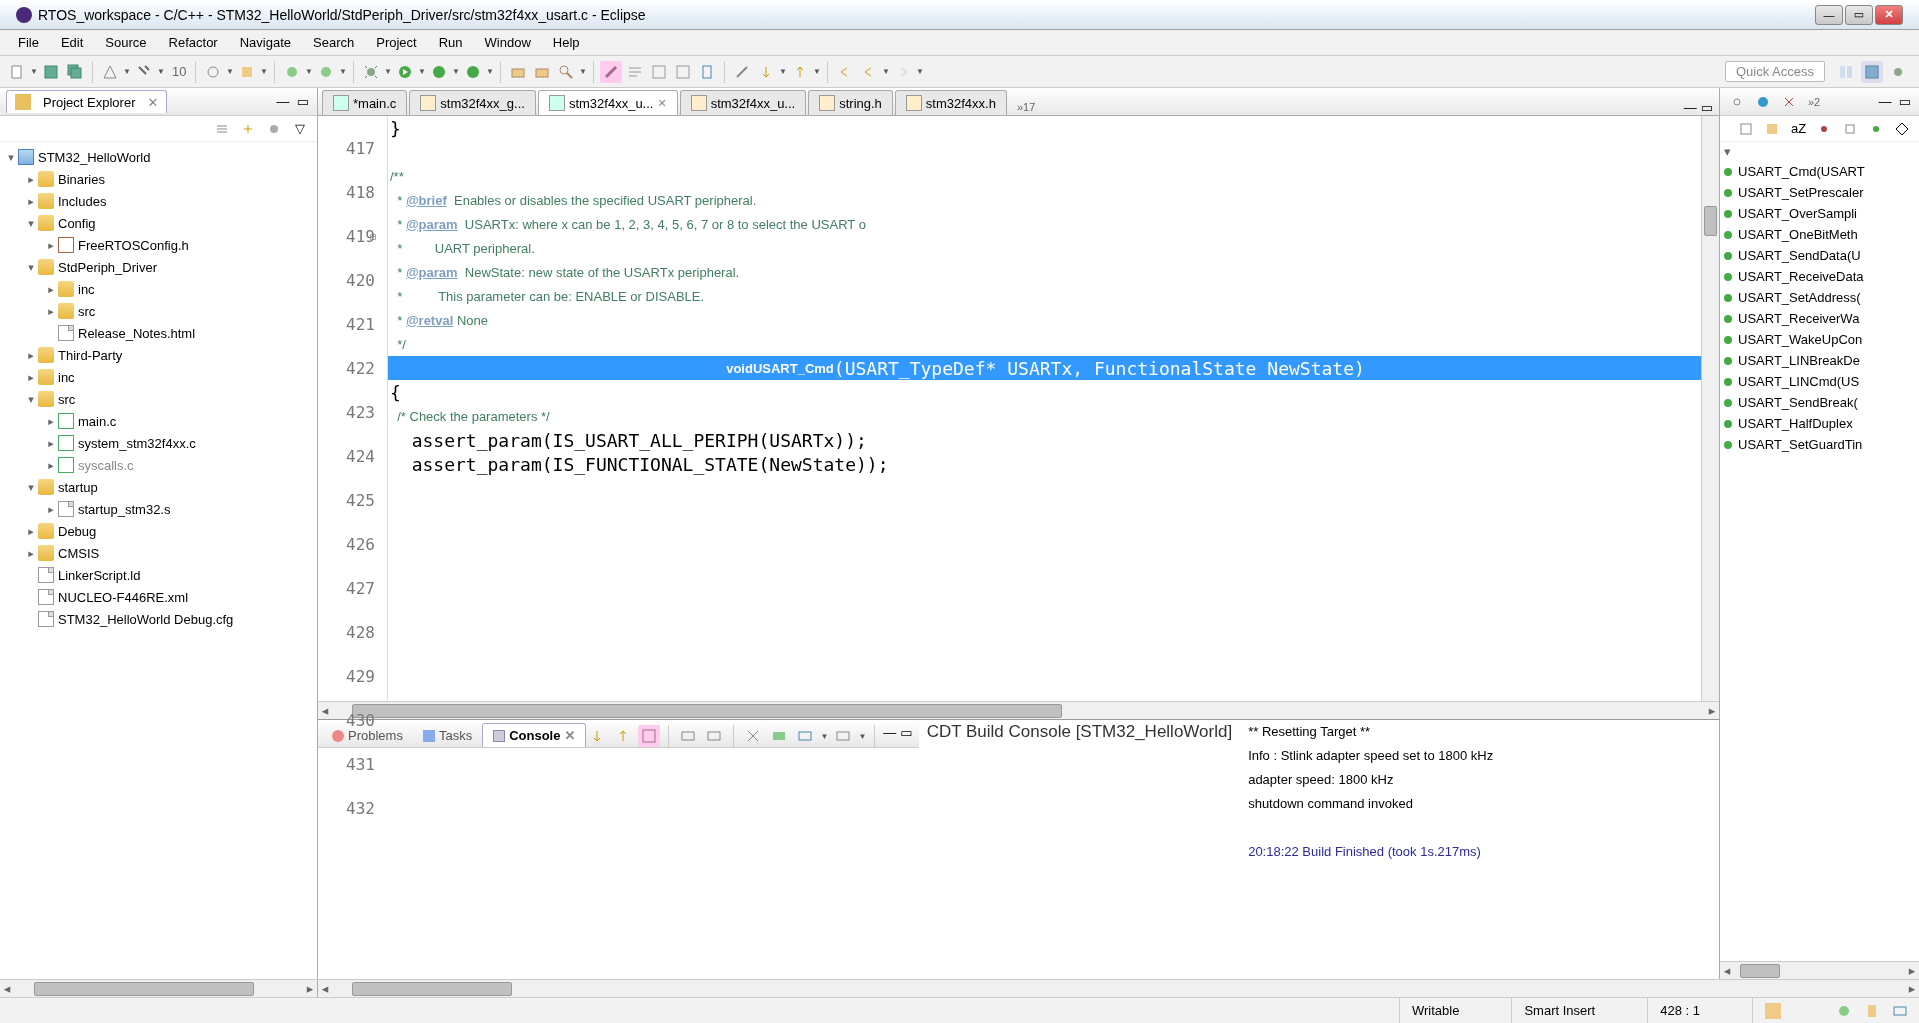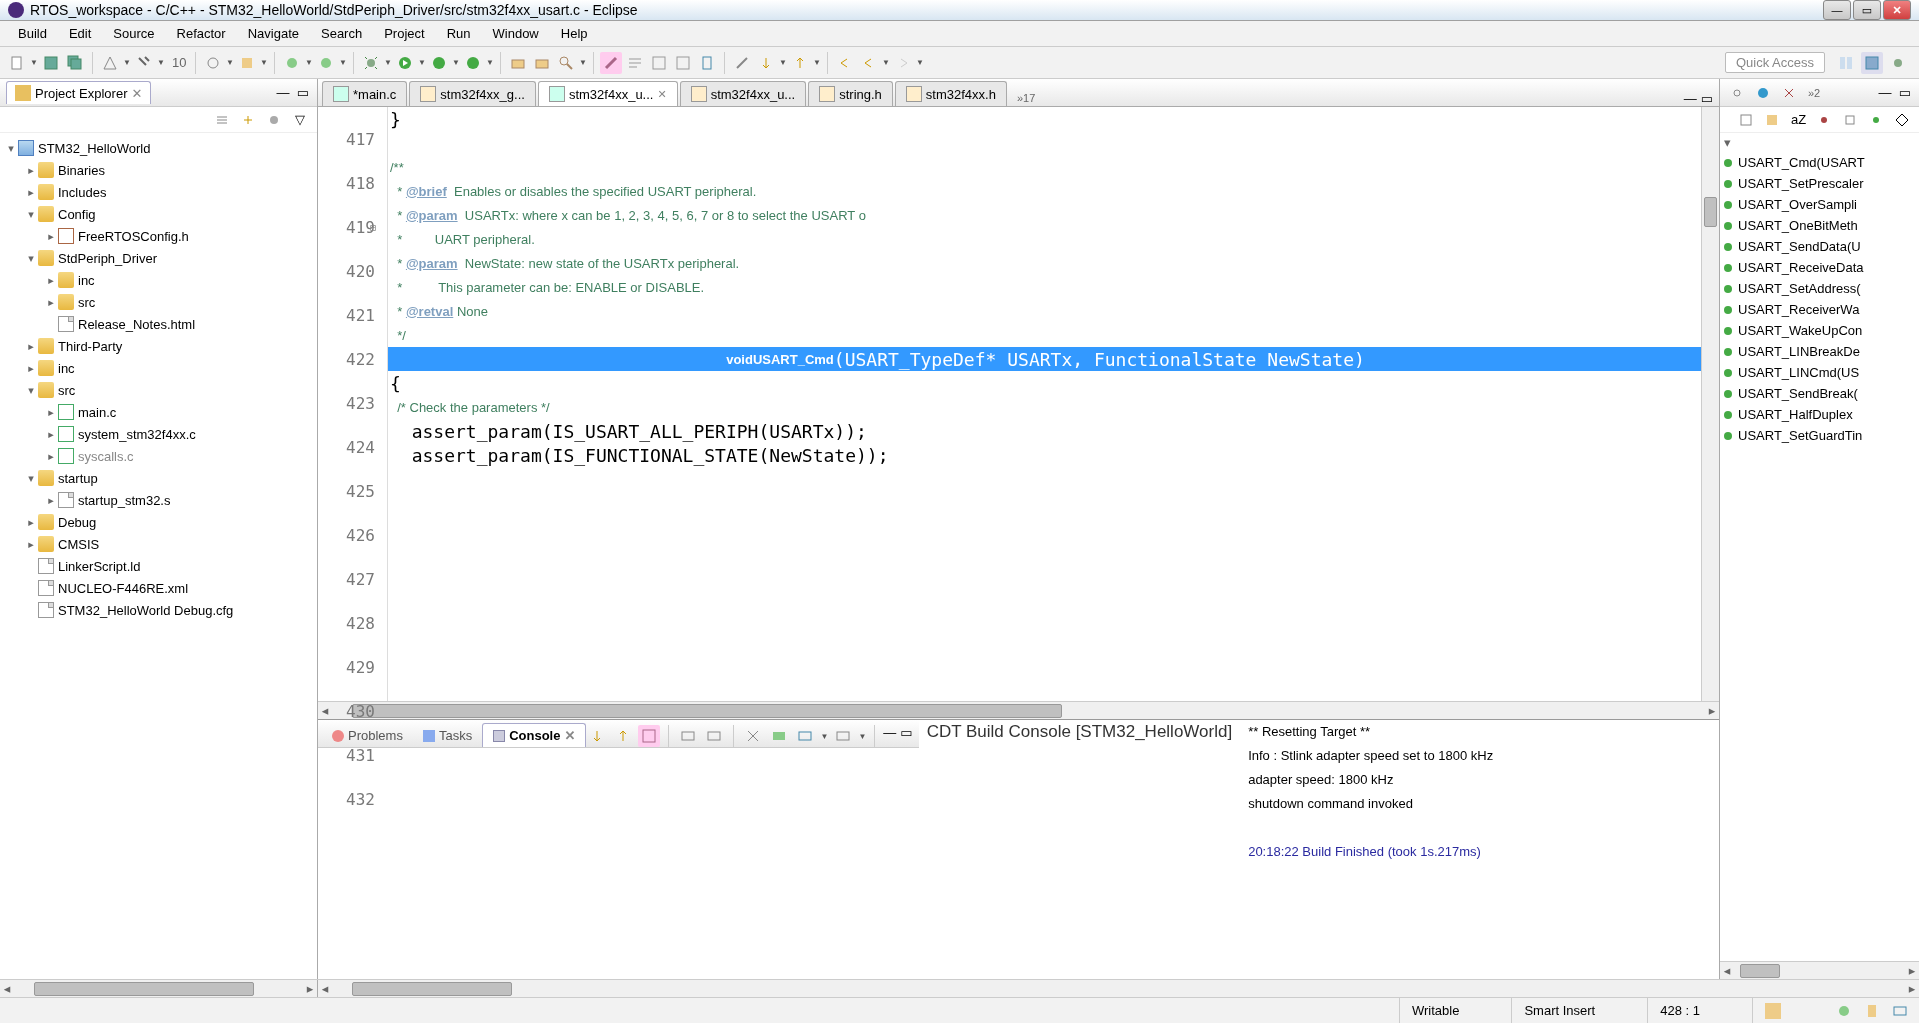--- a/index.html
+++ b/index.html
@@ -1,19 +1,19 @@
 <!DOCTYPE html>
 <html><head>
 <meta charset="utf-8">
 <style>
 * { margin: 0; padding: 0; box-sizing: border-box; font-family: "Segoe UI", Tahoma, sans-serif; font-size: 13px; }
 body { background: #f0f0f0; width: 1919px; height: 1023px; overflow: hidden; display: flex; flex-direction: column; }
 
 
-.titlebar { background: linear-gradient(#fff, #d8e6f2); height: 21px; display: flex; align-items: center; padding: 0 8px; border-bottom: 1px solid #a0a0a0; }
+.titlebar { background: linear-gradient(#fff, #d8e6f2); height: 30px; display: flex; align-items: center; padding: 0 16px; border-bottom: 1px solid #a0a0a0; }
 .titlebar .icon { width: 16px; height: 16px; background: #4a2a7a; border-radius: 50%; margin-right: 6px; }
 .titlebar .title { flex: 1; color: #000; font-size: 14px; }
 .win-btns { display: flex; gap: 2px; }
 .win-btn { width: 28px; height: 20px; background: linear-gradient(#e8e8e8,#c8c8c8); border: 1px solid #888; border-radius: 3px; display: flex; align-items: center; justify-content: center; font-size: 11px; }
 .win-btn.close { background: linear-gradient(#f08080,#d04040); color: #fff; font-weight: bold; }
 
 
 .menubar { background: #f2f2f2; height: 26px; display: flex; align-items: center; padding: 0 8px; gap: 2px; border-bottom: 1px solid #ccc; }
 .menu { padding: 3px 10px; color: #000; cursor: default; }
 
@@ -27,21 +27,21 @@
 .persp { display: flex; gap: 4px; margin-right: 4px; }
 
 
 .main { flex: 1; display: flex; min-height: 0; }
 .left-pane { width: 318px; background: #fff; border-right: 1px solid #aaa; display: flex; flex-direction: column; }
 .center-pane { flex: 1; display: flex; flex-direction: column; min-width: 0; }
 .right-pane { width: 200px; background: #fff; border-left: 1px solid #aaa; display: flex; flex-direction: column; }
 
 
 .view-hdr { height: 28px; background: linear-gradient(#fff,#e8e8e8); border-bottom: 1px solid #ccc; display: flex; align-items: center; padding: 0 6px; }
-.view-hdr .tab { background: #fff; border: 1px solid #aac; border-bottom: none; padding: 3px 8px; display: flex; align-items: center; gap: 4px; border-radius: 3px 3px 0 0; }
+.view-hdr .tab { background: #fff; border: 1px solid #aac; border-bottom: none; padding: 3px 8px; display: flex; align-items: center; gap: 12px; border-radius: 3px 3px 0 0; }
 .view-hdr .vtools { margin-left: auto; display: flex; gap: 4px; }
 .view-hdr .vbtn { width: 16px; height: 16px; display: flex; align-items: center; justify-content: center; }
 
 .view-toolbar { height: 26px; display: flex; align-items: center; justify-content: flex-end; padding: 0 6px; gap: 4px; border-bottom: 1px solid #eee; }
 
 
 .tree { flex: 1; overflow: auto; padding: 4px 0; }
 .tree-item { display: flex; align-items: center; height: 22px; padding-left: 4px; white-space: nowrap; }
 .tree-item .tw { width: 14px; text-align: center; color: #666; font-size: 11px; cursor: default; }
 .tree-item .ic { width: 16px; height: 16px; margin-right: 4px; flex-shrink: 0; }
@@ -112,21 +112,21 @@
   <span class="icon"></span>
   <span class="title">RTOS_workspace - C/C++ - STM32_HelloWorld/StdPeriph_Driver/src/stm32f4xx_usart.c - Eclipse</span>
   <div class="win-btns">
     <div class="win-btn">―</div>
     <div class="win-btn">▭</div>
     <div class="win-btn close">✕</div>
   </div>
 </div>
 
 <div class="menubar">
-  <div class="menu">Build</div>
+  <div class="menu">File</div>
   <div class="menu">Edit</div>
   <div class="menu">Source</div>
   <div class="menu">Refactor</div>
   <div class="menu">Navigate</div>
   <div class="menu">Search</div>
   <div class="menu">Project</div>
   <div class="menu">Run</div>
   <div class="menu">Window</div>
   <div class="menu">Help</div>
 </div>

